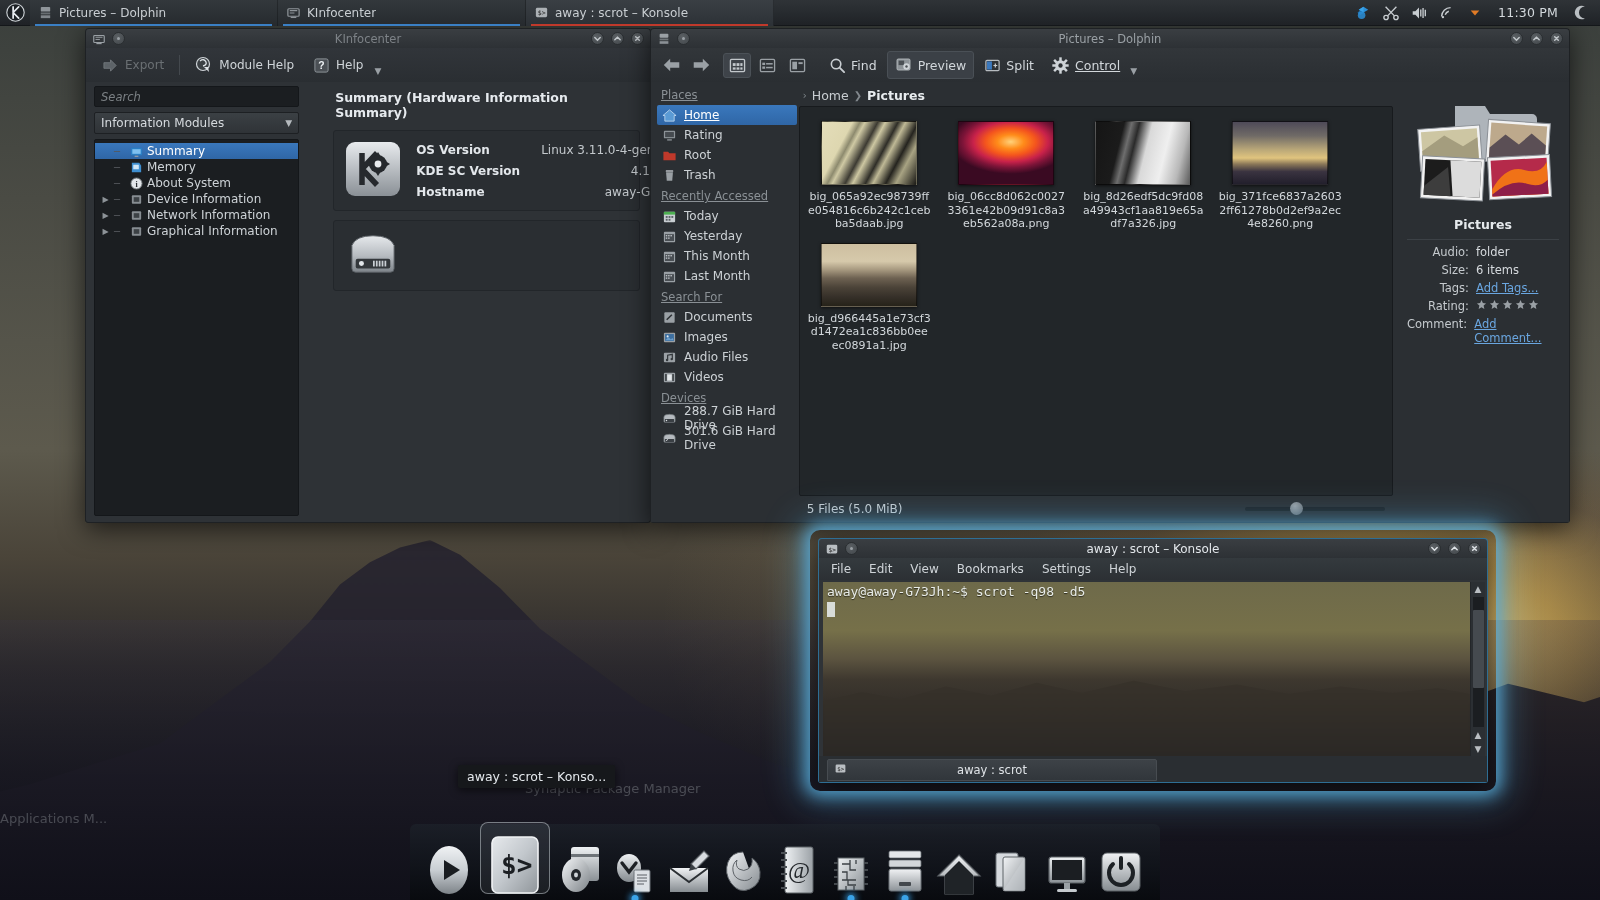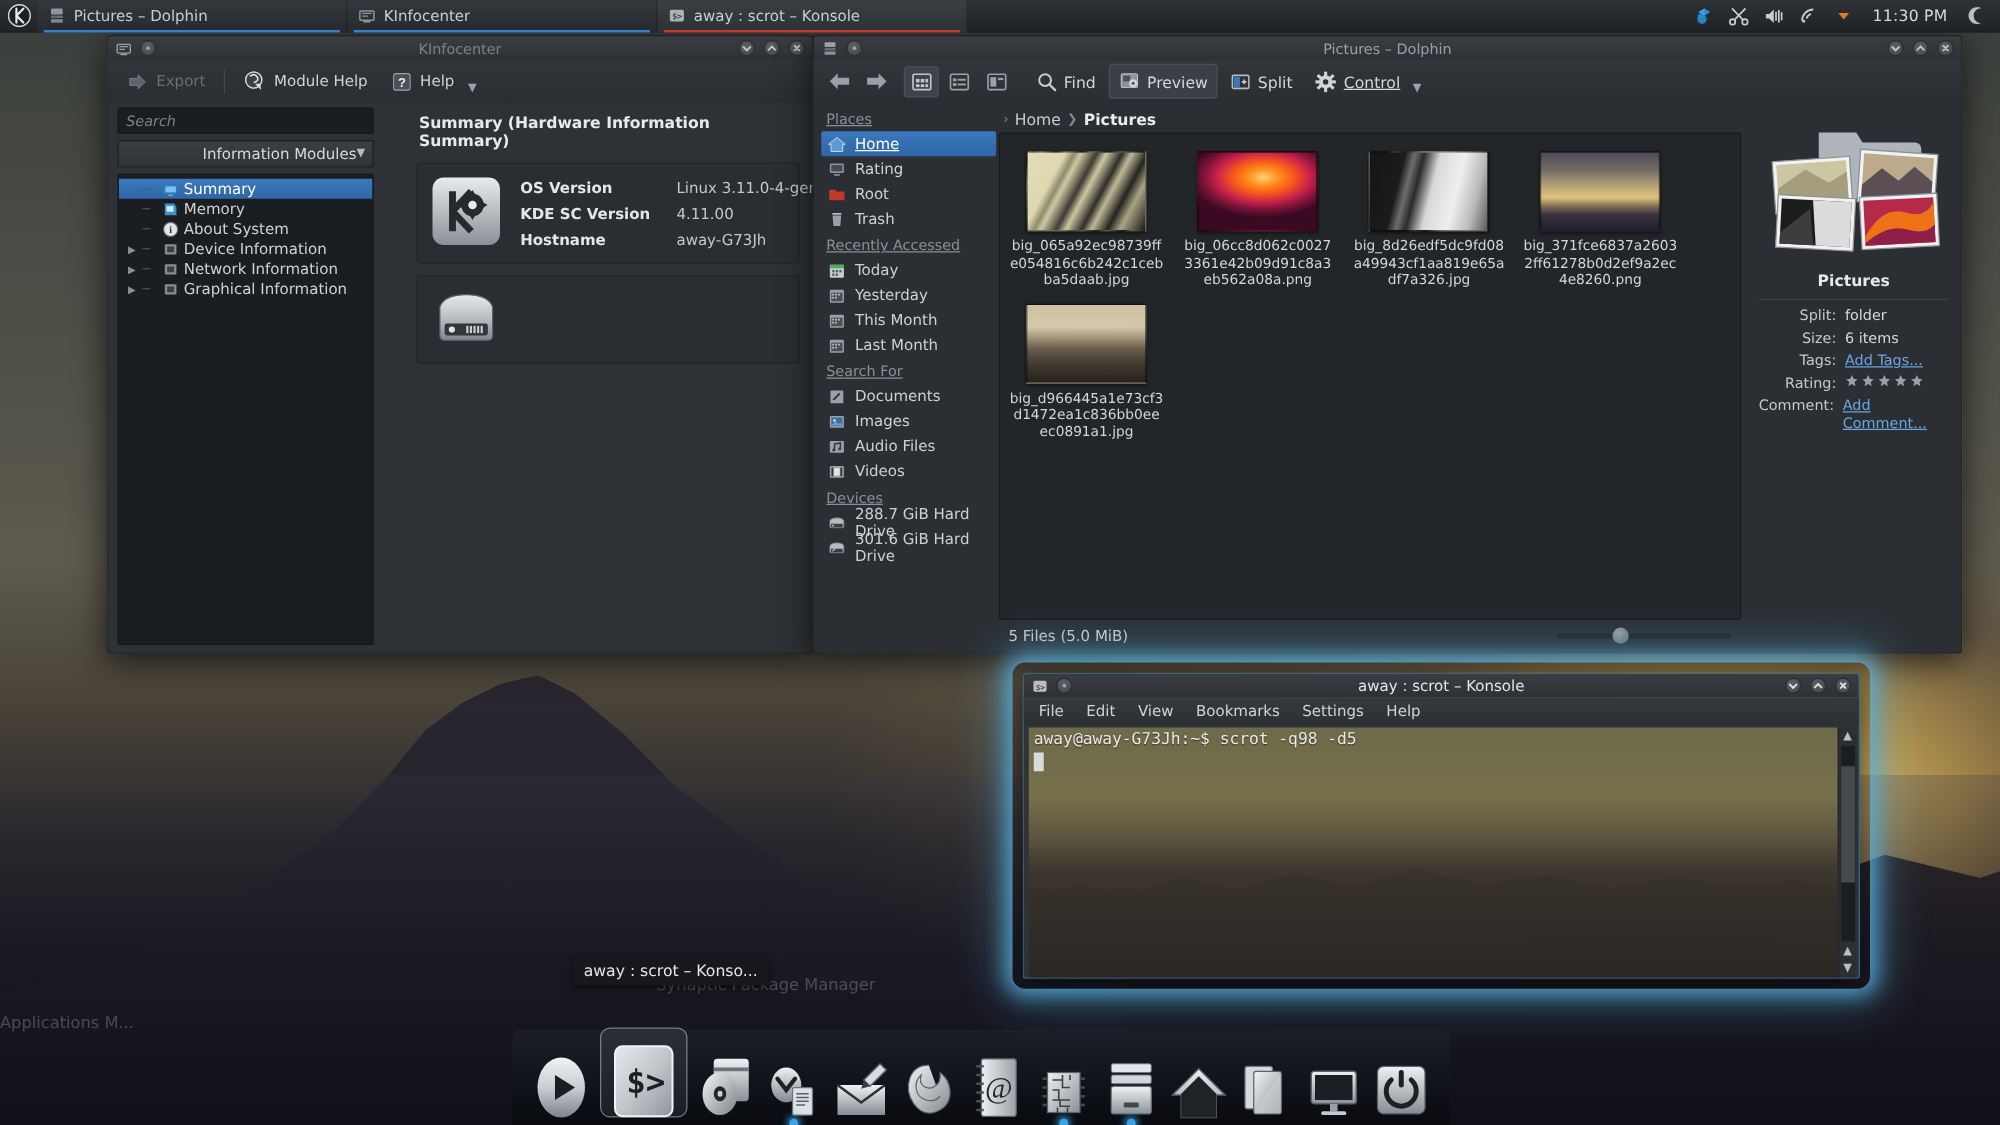--- a/index.html
+++ b/index.html
@@ -97,36 +97,36 @@
   .tbtn.disabled { color:#6a6f73; }
   .tbsep { width:1px; height:20px; background:#44494e; margin:0 4px; }
   .tbtn .ic { width:18px; height:18px; display:flex; align-items:center; justify-content:center; }
   .tb-caret { color:#9aa0a5; font-size:9px; align-self:flex-end; margin-bottom:4px; }
 
   .kic-main { flex:1 1 auto; display:flex; overflow:hidden;gap:22px; }
   .kic-left { width:251px; padding:4px 6px 6px 8px; display:flex; flex-direction:column; gap:5px; }
   .kic-search { height:21px; background:#1b1e21; border:1px solid #14171a; border-radius:2px;
                 color:#7b8084; font-style:italic; font-size:11.5px; padding:0 6px; display:flex; align-items:center; }
   .kic-combo { height:22px; background:linear-gradient(to bottom,#3b4044,#2f3337); border:1px solid #1d2023;
-               border-radius:2px; color:#d6dade; font-size:12px; padding:0 6px; display:flex; align-items:center;text-align:right; }
+               border-radius:2px; color:#d6dade; font-size:12px; padding:0 6px; display:flex; align-items:center; }
   .kic-combo .cv { flex:1; }
   .kic-tree { flex:1 1 auto; background:#1b1e21; border:1px solid #14171a; border-radius:2px;
               padding:3px 0 0 0; overflow:hidden; }
   .trow { height:16px; display:flex; align-items:center; font-size:12px; color:#cdd2d6; padding-left:6px; gap:4px; }
   .trow.sel { background:linear-gradient(to bottom,#3a78bd,#2f66a6); color:#ffffff; }
   .trow .exp { width:9px; font-size:8px; color:#8d9398; text-align:center; flex:0 0 auto; }
   .trow .hl { width:11px; color:#55595d; flex:0 0 auto; font-size:10px; }
   .trow .tic { width:14px; height:14px; flex:0 0 auto; display:flex; align-items:center; justify-content:center; }
   .kic-right { flex:1 1 auto; padding:6px 10px 6px 6px; overflow:hidden; }
   .kic-h { font-size:12.5px; font-weight:bold; color:#e6eaee; margin:2px 0 10px 2px; }
   .kic-card { background:#2a2e32; border:1px solid #22262a; border-radius:3px; padding:9px 10px;
               display:flex; gap:14px; margin-bottom:9px; }
   .kic-card .cico { flex:0 0 auto; }
   .kic-rows { display:flex; flex-direction:column; gap:7px; padding-top:3px; }
-  .kic-row { display:flex; font-size:12px; }
+  .kic-row { display:flex; font-size:12px;justify-content:space-between; }
   .kic-row .k { width:125px; font-weight:bold; color:#e3e7eb; }
   .kic-row .v { color:#c3c8cc; white-space:nowrap; }
 
   
   #dolphin { left:650px; top:28px; width:920px; height:495px; }
   #dolphin .tb-title { color:#9aa0a5; }
   #dolphin .winbody { height:475px; display:flex; flex-direction:column; background:#2b2f33; }
   .dl-toolbar { height:34px; display:flex; align-items:center; gap:3px; padding:2px 8px;
                 background:linear-gradient(to bottom,#32363a,#2a2e32); }
   .navbtn { width:26px; height:24px; display:flex; align-items:center; justify-content:center; }
@@ -904,21 +904,21 @@
                 <path d="M85 90 Q100 66 118 72 Q134 78 141 65 L141 97 L85 97 Z" fill="#f07217"></path>
                 <path d="M85 95 Q104 80 120 86 Q133 91 141 83 L141 97 L85 97 Z" fill="#8e1f49"></path>
               </g>
             </g>
           </svg>
         </div>
         <div class="info-title">Pictures</div>
         <div class="info-sep"></div>
         <div class="info-rows">
           <div class="info-row">
-            <span class="ik">Split:</span>
+            <span class="ik">Audio:</span>
             <span class="iv">folder</span>
           </div>
           <div class="info-row">
             <span class="ik">Size:</span>
             <span class="iv">6 items</span>
           </div>
           <div class="info-row">
             <span class="ik">Tags:</span>
             <span class="iv link">Add Tags...</span>
           </div>
@@ -1003,20 +1003,31 @@
       <div class="kn-scroll">
         <div class="kn-arrow">▲</div>
         <div class="kn-strack">
           <div class="kn-sthumb"></div>
         </div>
         <div class="kn-arrow">▲</div>
         <div class="kn-arrow">▼</div>
       </div>
     </div>
 
+    <div class="kn-tabbar">
+      <div class="kn-tab">
+        <span class="tabico">
+          <svg width="13" height="13" viewBox="0 0 16 16">
+              <rect x="2" y="3" width="12" height="10" rx="1.5" fill="#b9bec2"></rect>
+              <text x="4" y="11" font-size="7" font-family="monospace" fill="#222">$&gt;</text>
+            </svg>
+        </span>
+        <span>away : scrot</span>
+      </div>
+    </div>
   </div>
 </div>
 
 <div id="tooltip">away : scrot – Konso...</div>
 
 <div id="dock">
   <div class="dock-plate"></div>
   <div class="dock-items">
 
     <div class="dock-item">

